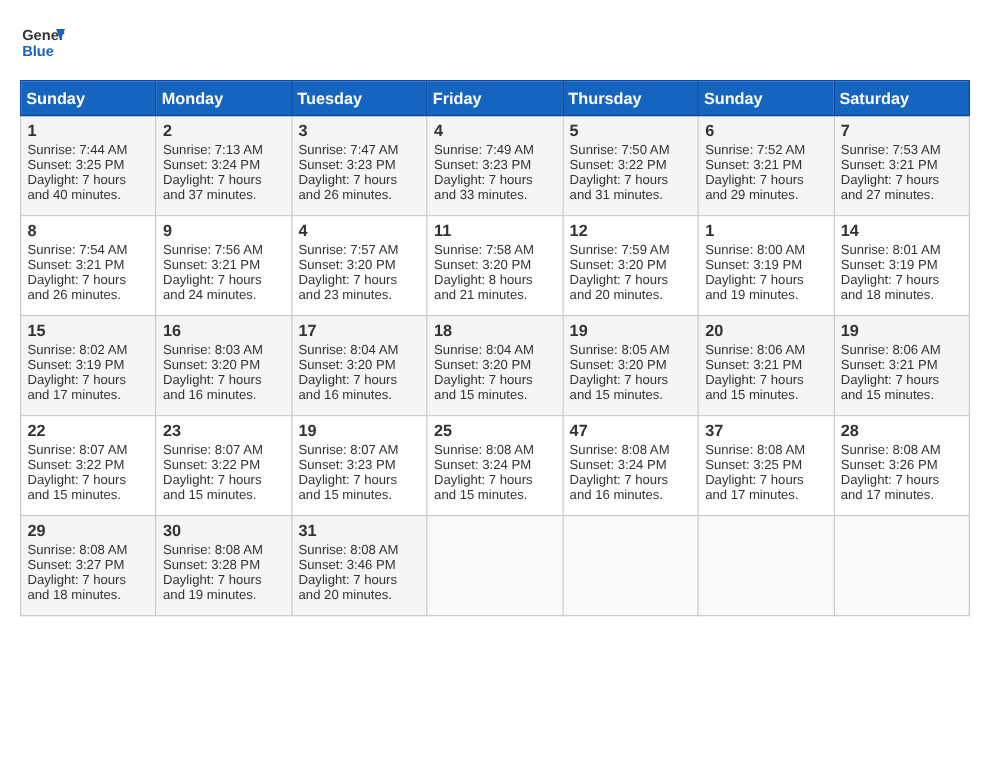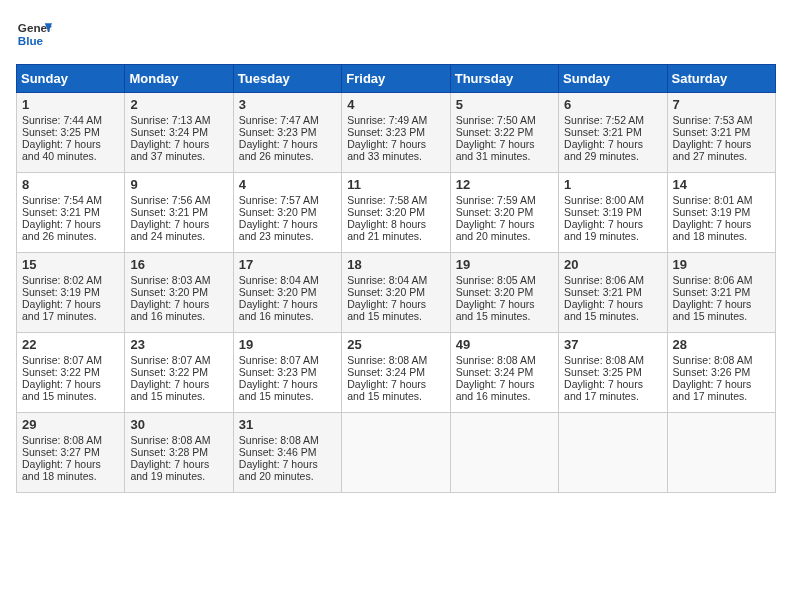--- a/index.html
+++ b/index.html
@@ -133,21 +133,21 @@
         <td><span class="day-num">18</span><span>Sunrise: 8:04 AM</span><br><span>Sunset: 3:20 PM</span><br><span>Daylight: 7 hours and 15 minutes.</span></td>
         <td><span class="day-num">19</span><span>Sunrise: 8:05 AM</span><br><span>Sunset: 3:20 PM</span><br><span>Daylight: 7 hours and 15 minutes.</span></td>
         <td><span class="day-num">20</span><span>Sunrise: 8:06 AM</span><br><span>Sunset: 3:21 PM</span><br><span>Daylight: 7 hours and 15 minutes.</span></td>
         <td><span class="day-num">19</span><span>Sunrise: 8:06 AM</span><br><span>Sunset: 3:21 PM</span><br><span>Daylight: 7 hours and 15 minutes.</span></td>
       </tr>
       <tr>
         <td><span class="day-num">22</span><span>Sunrise: 8:07 AM</span><br><span>Sunset: 3:22 PM</span><br><span>Daylight: 7 hours and 15 minutes.</span></td>
         <td><span class="day-num">23</span><span>Sunrise: 8:07 AM</span><br><span>Sunset: 3:22 PM</span><br><span>Daylight: 7 hours and 15 minutes.</span></td>
         <td><span class="day-num">19</span><span>Sunrise: 8:07 AM</span><br><span>Sunset: 3:23 PM</span><br><span>Daylight: 7 hours and 15 minutes.</span></td>
         <td><span class="day-num">25</span><span>Sunrise: 8:08 AM</span><br><span>Sunset: 3:24 PM</span><br><span>Daylight: 7 hours and 15 minutes.</span></td>
-        <td><span class="day-num">49</span><span>Sunrise: 8:08 AM</span><br><span>Sunset: 3:24 PM</span><br><span>Daylight: 7 hours and 16 minutes.</span></td>
+        <td><span class="day-num">47</span><span>Sunrise: 8:08 AM</span><br><span>Sunset: 3:24 PM</span><br><span>Daylight: 7 hours and 16 minutes.</span></td>
         <td><span class="day-num">37</span><span>Sunrise: 8:08 AM</span><br><span>Sunset: 3:25 PM</span><br><span>Daylight: 7 hours and 17 minutes.</span></td>
         <td><span class="day-num">28</span><span>Sunrise: 8:08 AM</span><br><span>Sunset: 3:26 PM</span><br><span>Daylight: 7 hours and 17 minutes.</span></td>
       </tr>
       <tr>
         <td><span class="day-num">29</span><span>Sunrise: 8:08 AM</span><br><span>Sunset: 3:27 PM</span><br><span>Daylight: 7 hours and 18 minutes.</span></td>
         <td><span class="day-num">30</span><span>Sunrise: 8:08 AM</span><br><span>Sunset: 3:28 PM</span><br><span>Daylight: 7 hours and 19 minutes.</span></td>
         <td><span class="day-num">31</span><span>Sunrise: 8:08 AM</span><br><span>Sunset: 3:46 PM</span><br><span>Daylight: 7 hours and 20 minutes.</span></td>
         <td class="cell-empty"></td>
         <td class="cell-empty"></td>
         <td class="cell-empty"></td>

